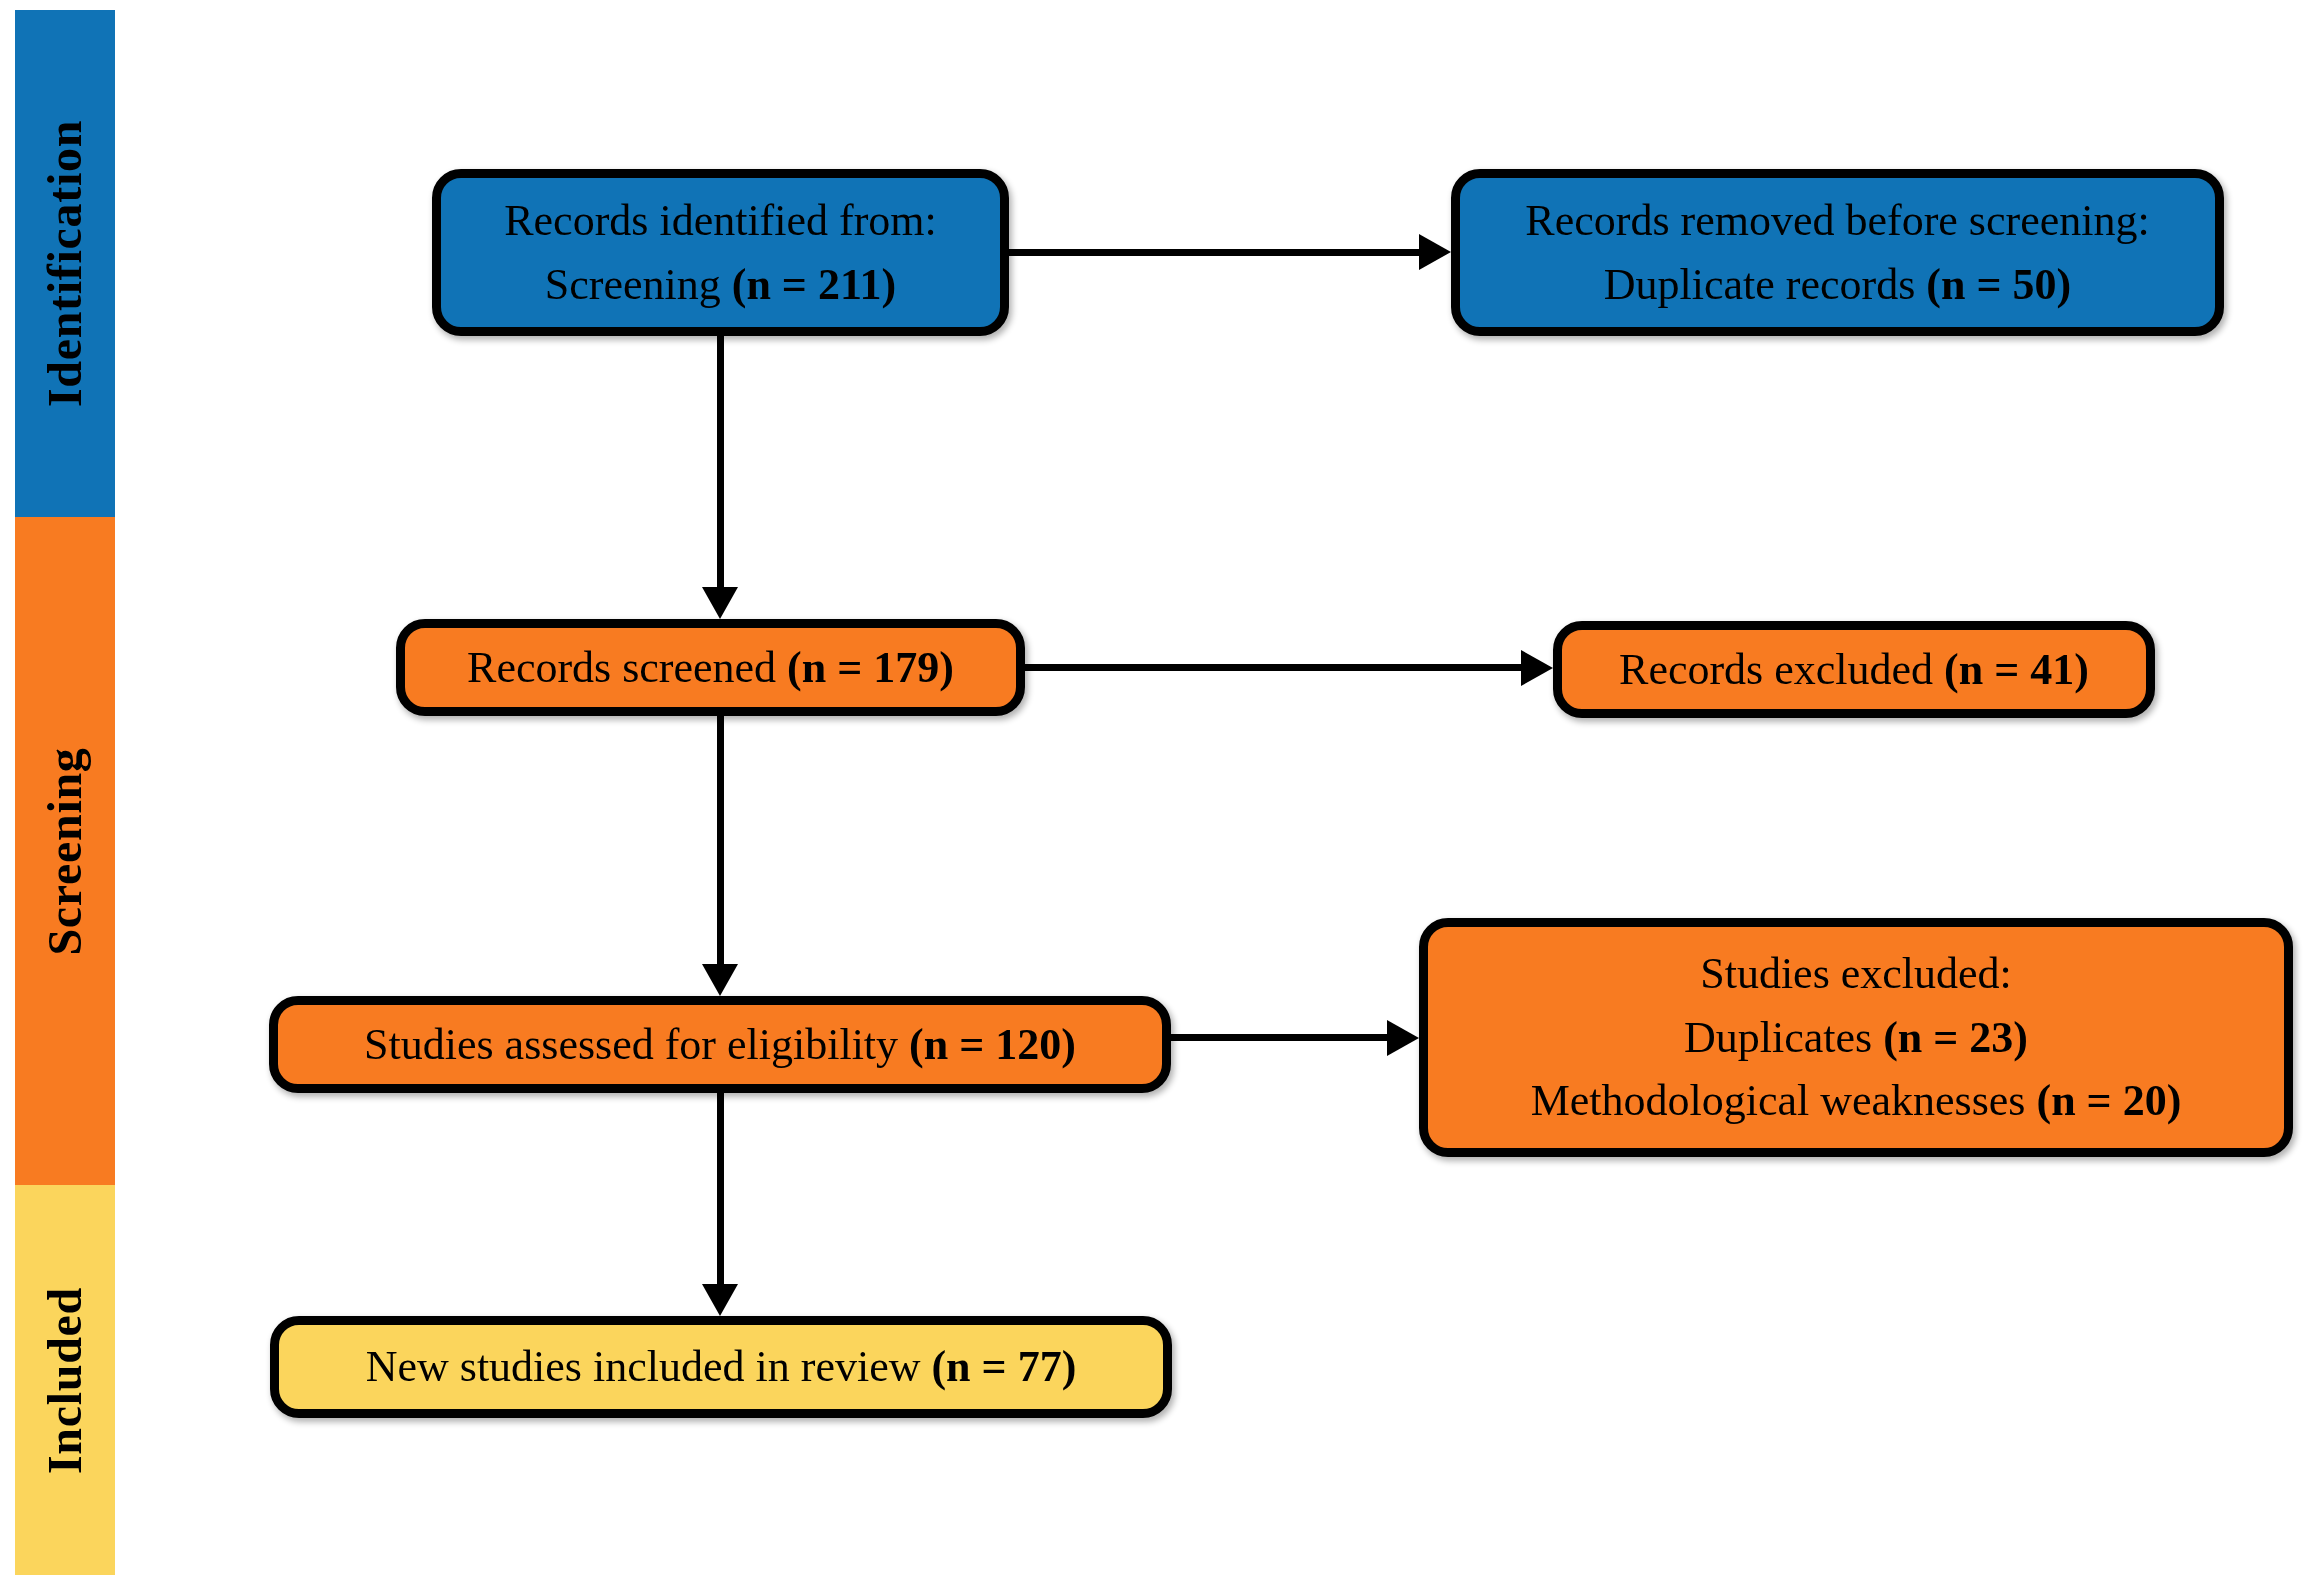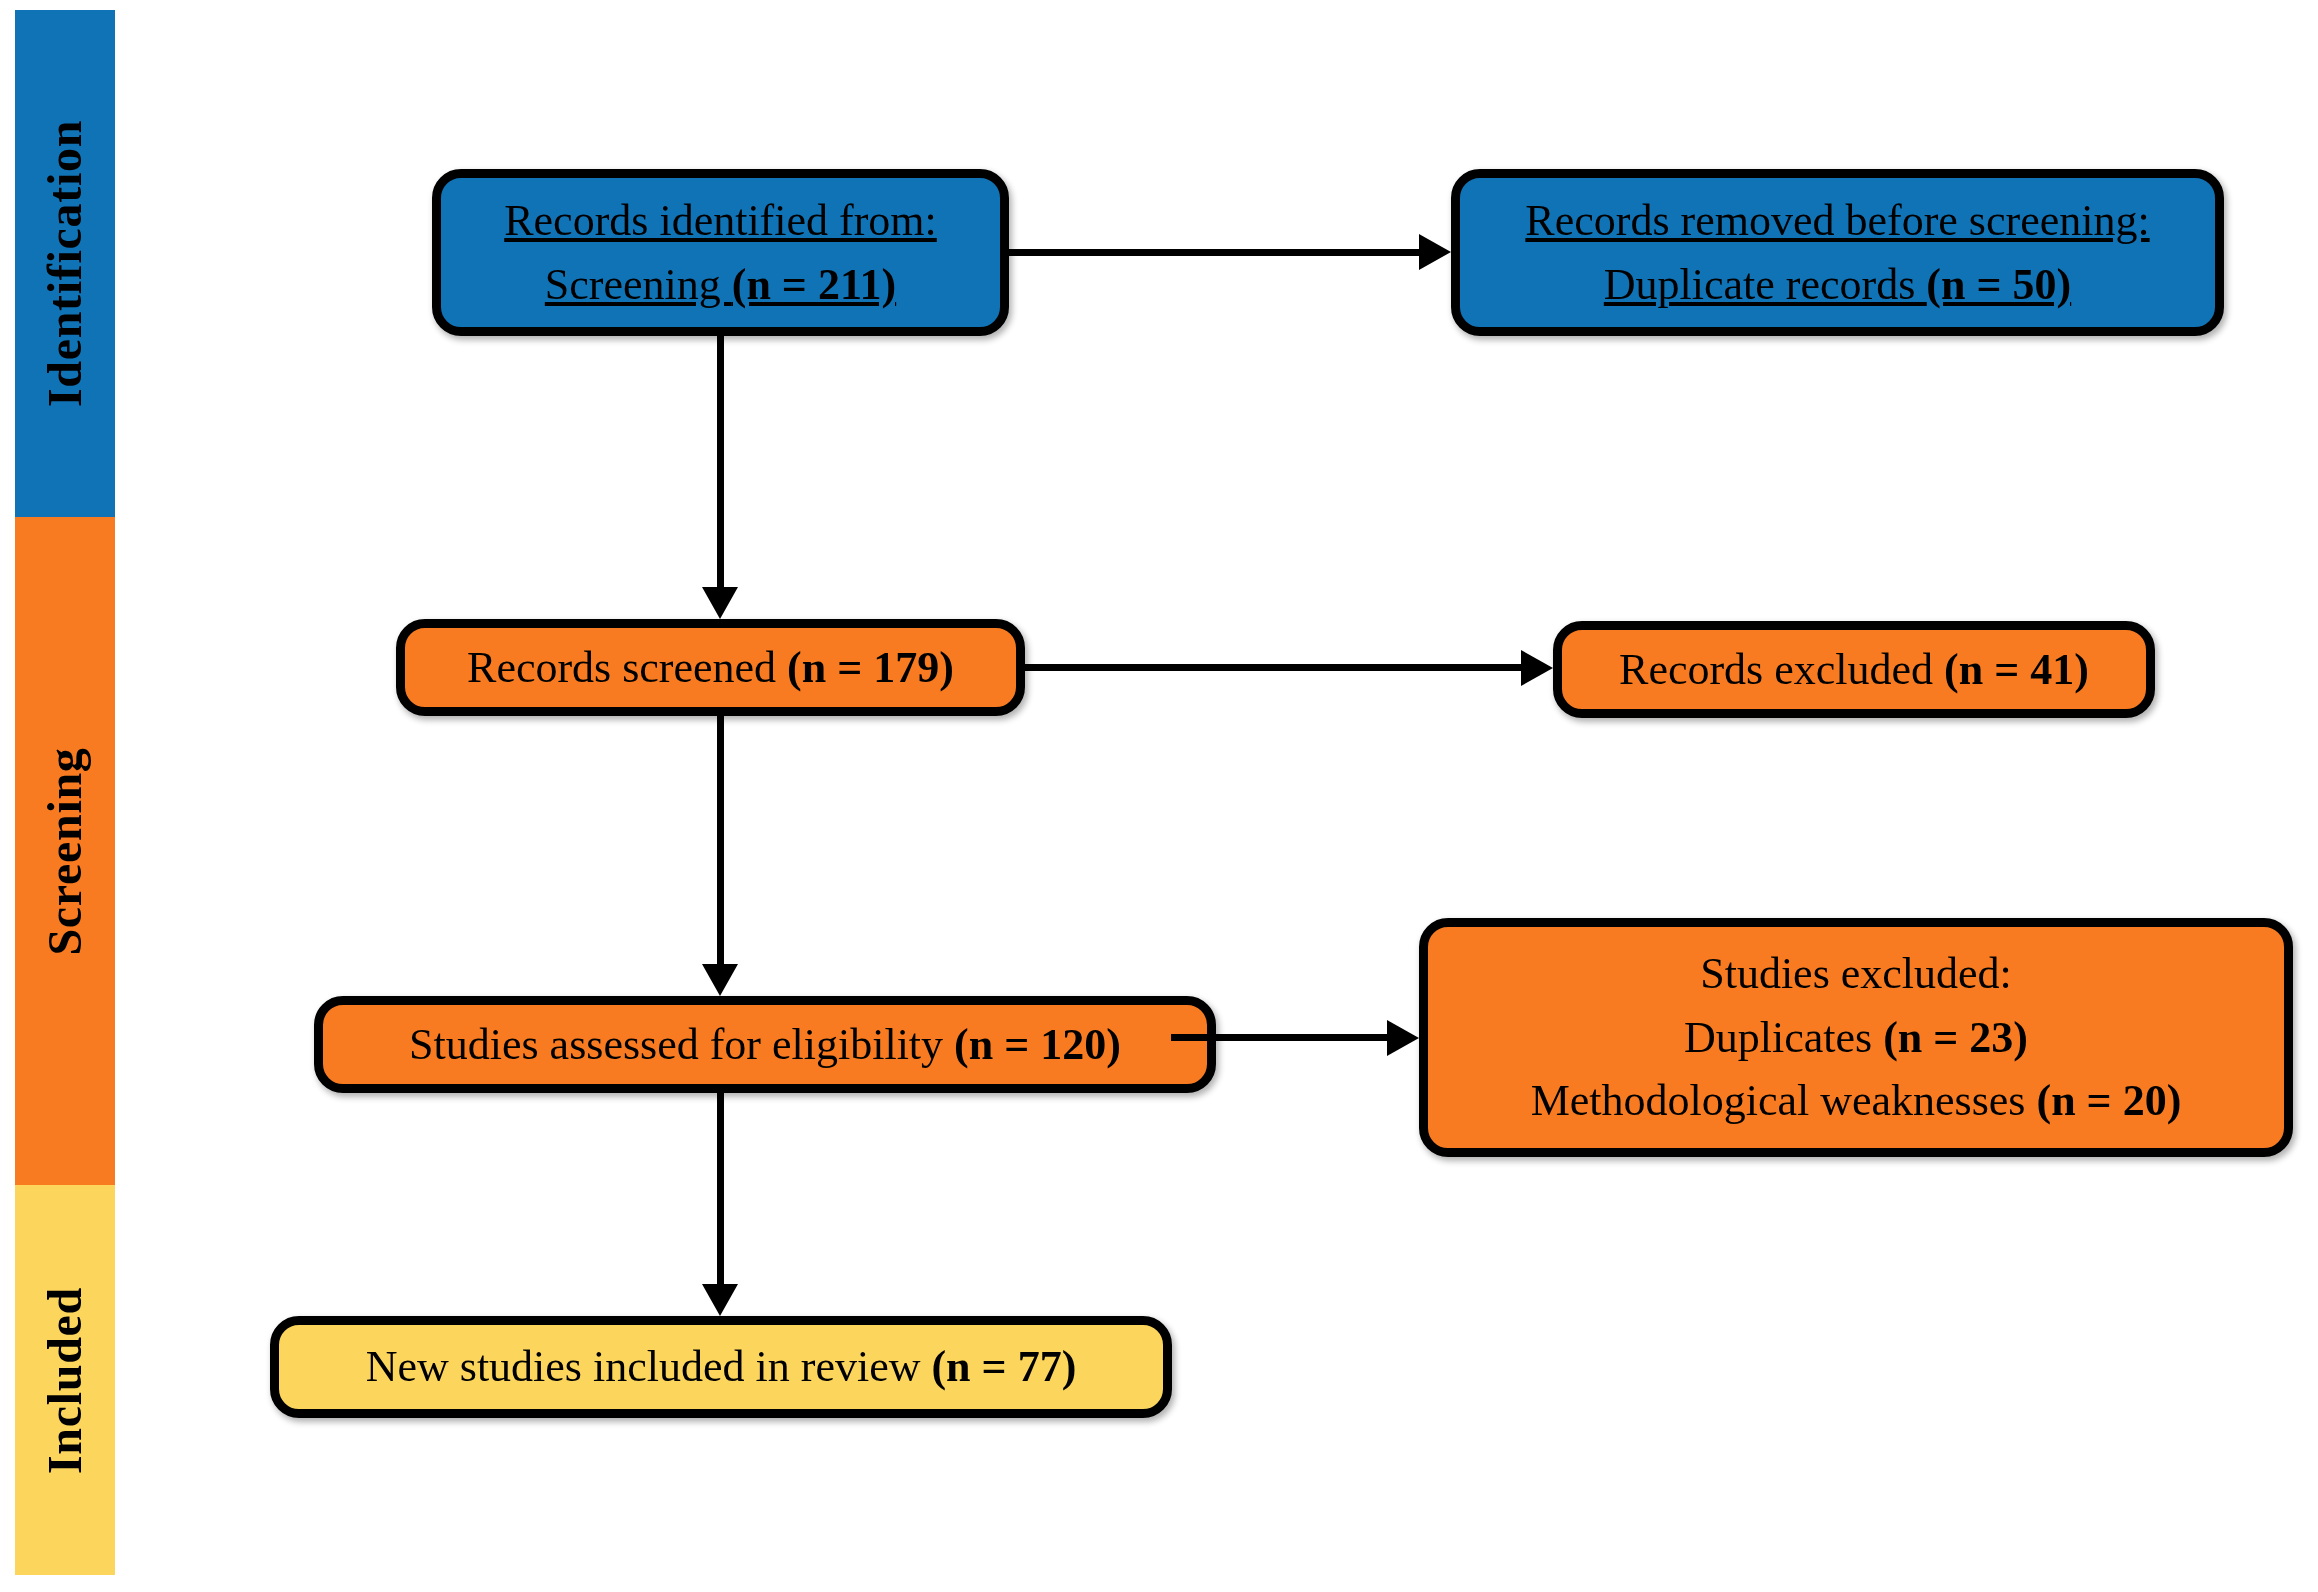--- a/index.html
+++ b/index.html
@@ -43,30 +43,30 @@
     display: flex;
     flex-direction: column;
     align-items: center;
     justify-content: center;
     text-align: center;
     font-size: 44px;
     line-height: 1.45;
     padding: 2.9px 17.4px;
     box-shadow: 2.9px 3.6px 6.5px rgba(0,0,0,0.30);
   }
-  .box-blue   { background: var(--c-identification); text-decoration: underline; }
+  .box-blue   { background: var(--c-identification); }
   .box-orange { background: var(--c-screening); }
   .box-yellow { background: var(--c-included); }
   .nval { font-weight: bold; }
 
   #box-records-identified { left: 432px;  top: 169px;  width: 577px;  height: 167px; }
   #box-records-removed    { left: 1451px; top: 169px;  width: 773px; height: 167px; }
   #box-records-screened   { left: 396px;  top: 619px;  width: 629px;  height: 97px; }
   #box-records-excluded   { left: 1553px; top: 621px;  width: 602px;  height: 97px; }
-  #box-studies-assessed   { left: 269px;  top: 996px; width: 902px; height: 97px; margin-left: 45px; }
+  #box-studies-assessed   { left: 269px;  top: 996px; width: 902px; height: 97px; }
   #box-studies-excluded   { left: 1419px; top: 918px; width: 874px; height: 239px; }
   #box-new-studies        { left: 270px;  top: 1316px; width: 902px; height: 102px; }
 
   
   .vline { position: absolute; width: 7.3px; background: var(--c-arrow, #000); }
   .hline { position: absolute; height: 7.3px; background: var(--c-arrow, #000); }
   .head-down {
     position: absolute; width: 0; height: 0;
     border-left: 18px solid transparent;
     border-right: 18px solid transparent;

